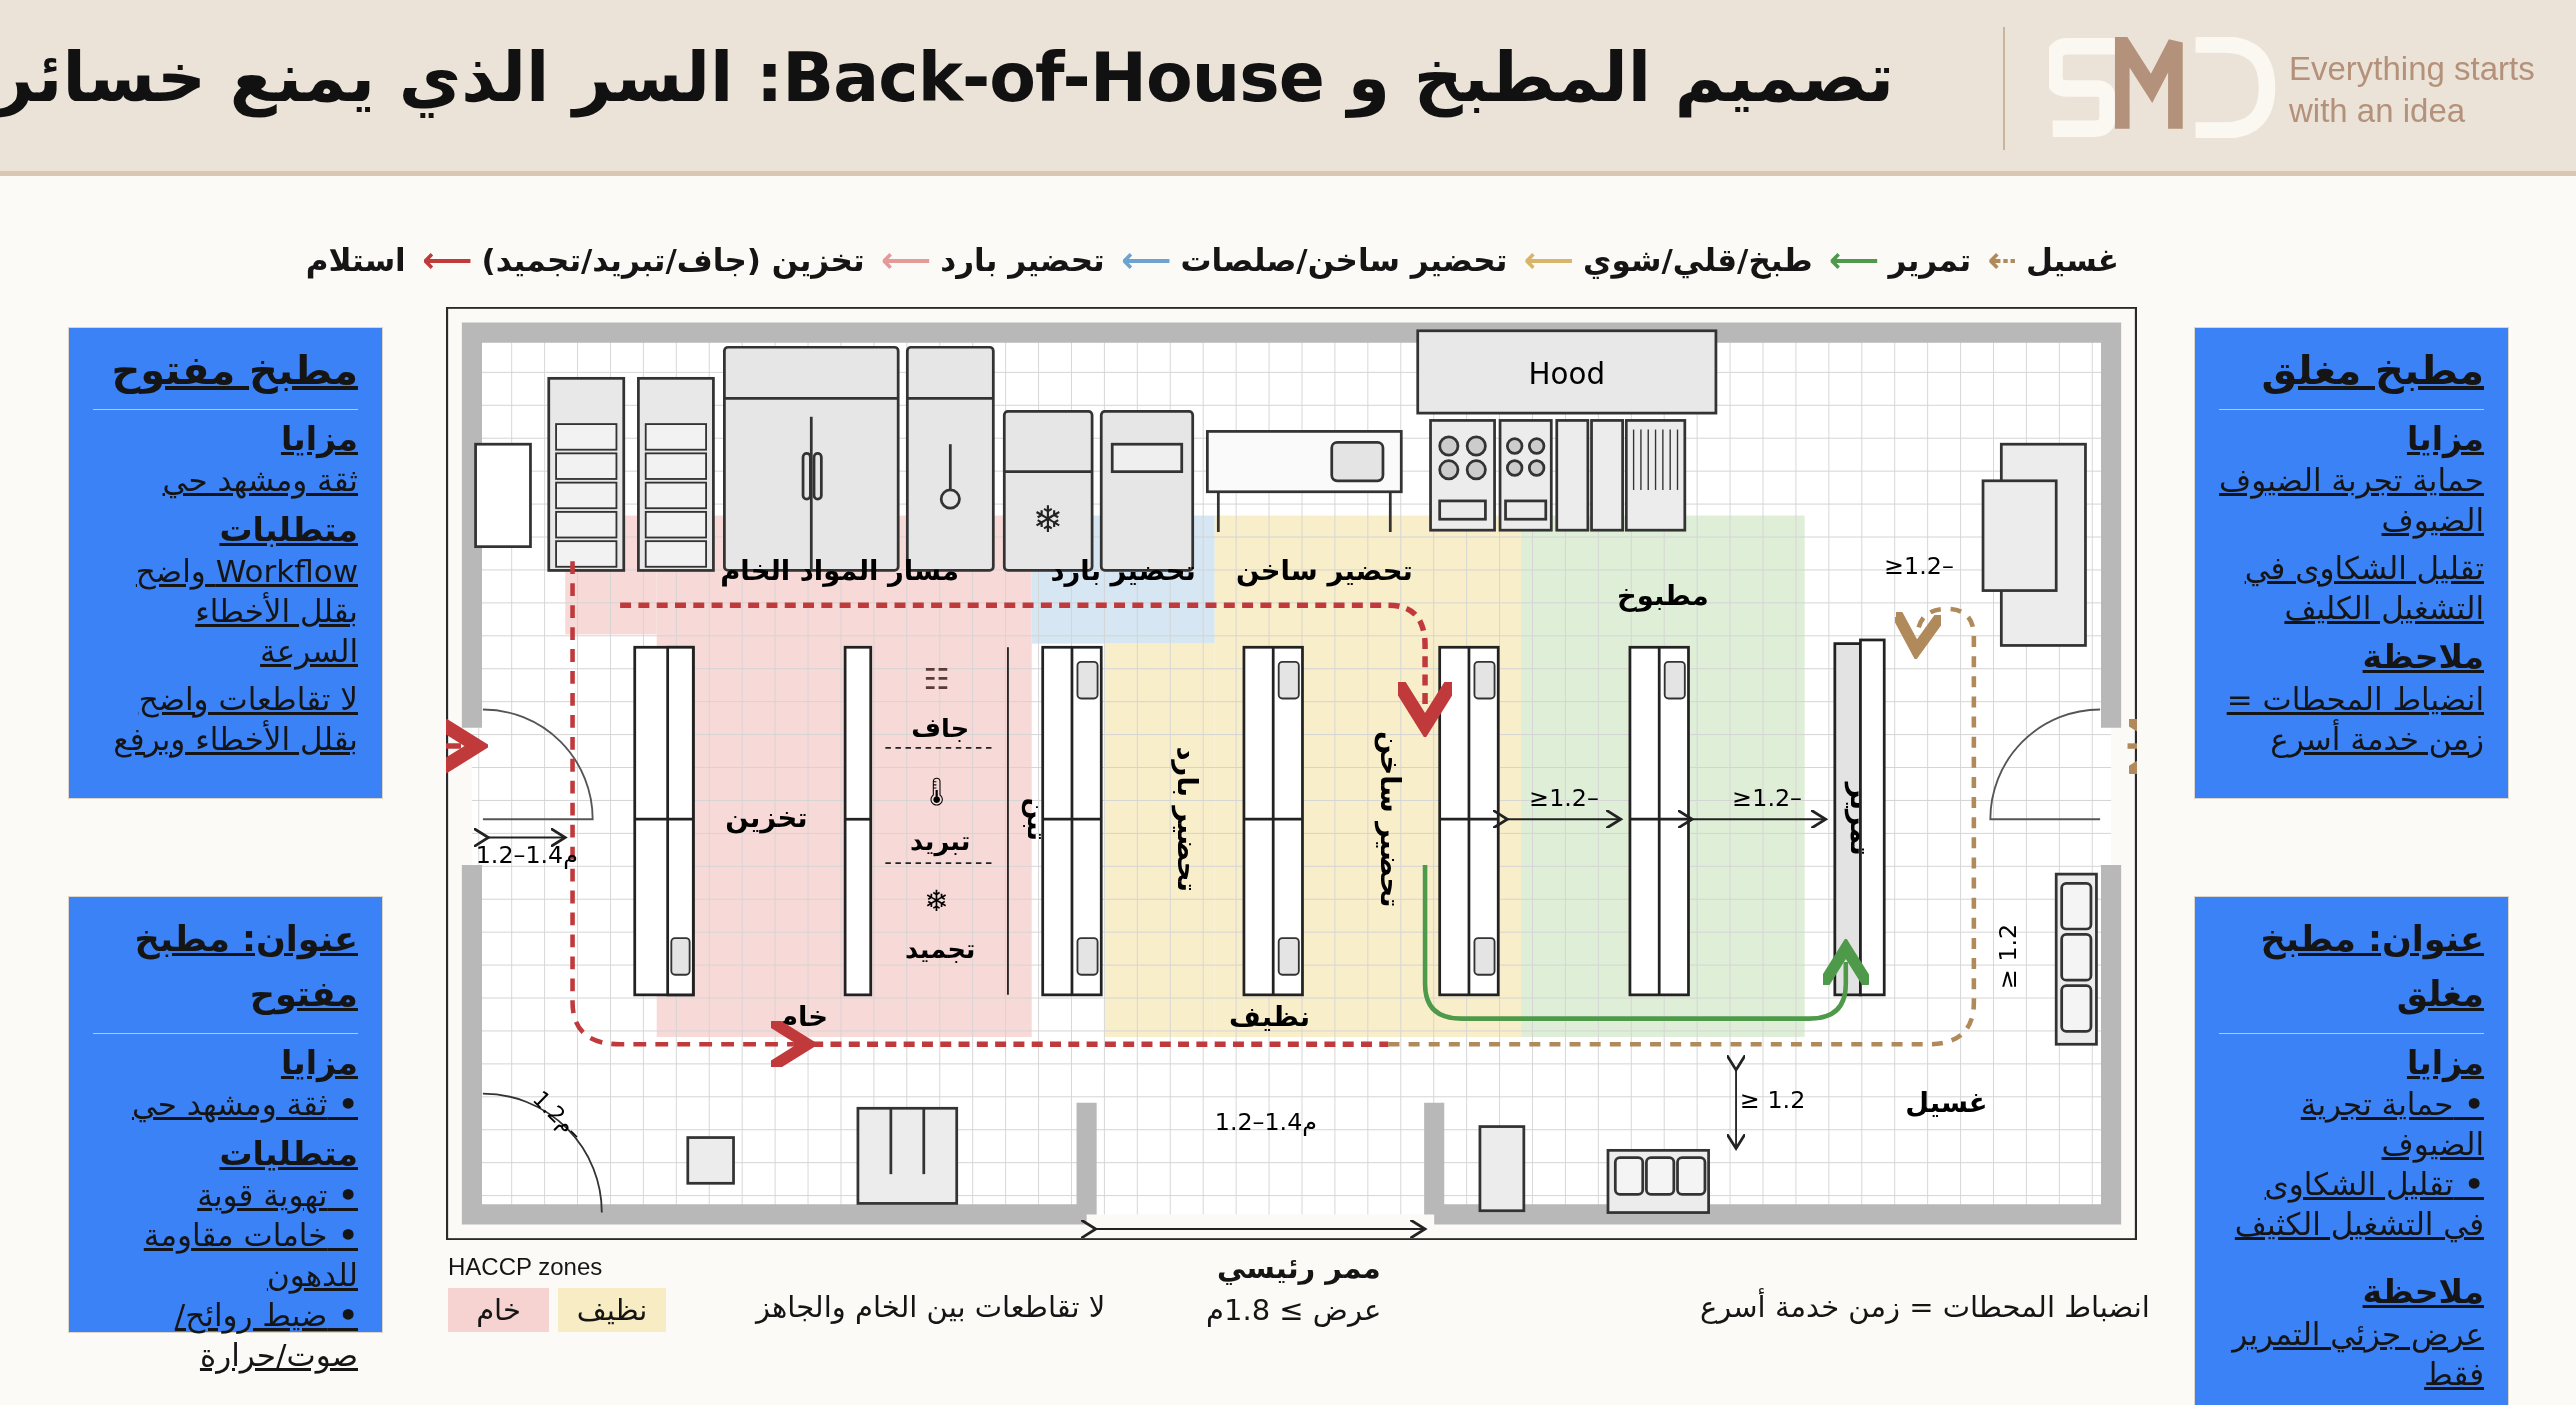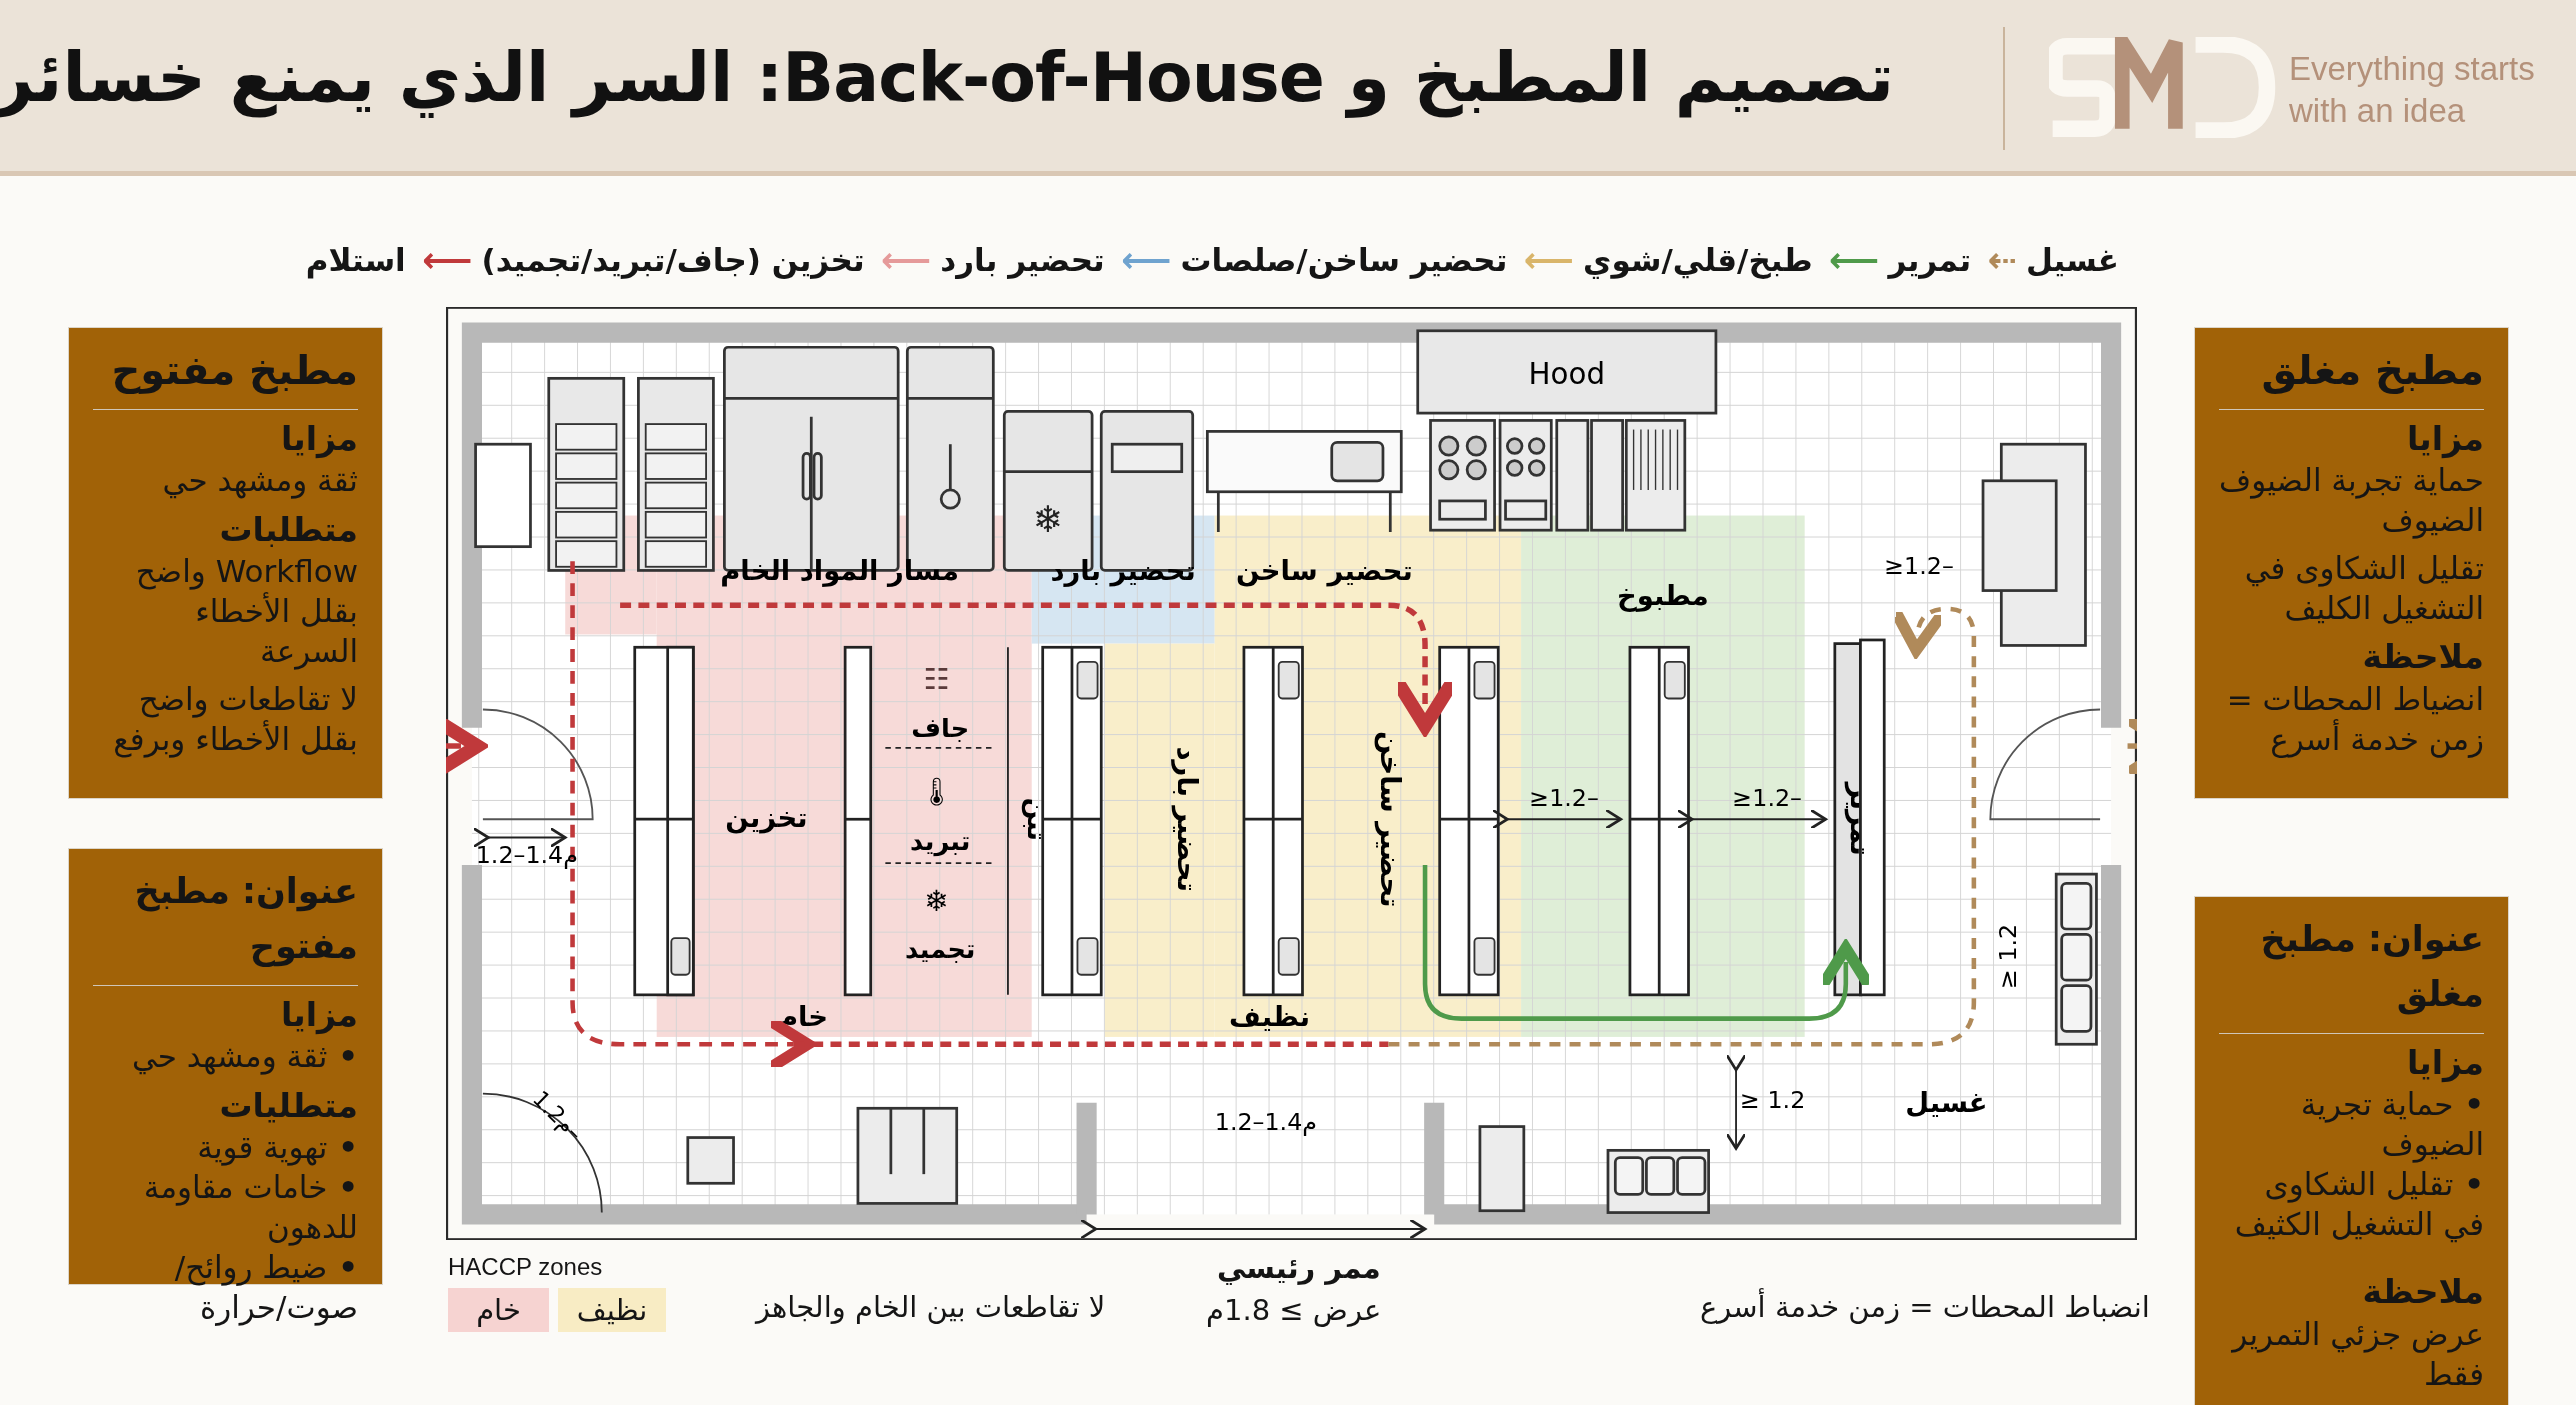--- a/index.html
+++ b/index.html
@@ -5,21 +5,21 @@
   html,body{margin:0;padding:0;}
   body{width:2576px;height:1405px;background:#fbfaf7;font-family:"DejaVu Sans","Liberation Sans",sans-serif;color:#151515;position:relative;overflow:hidden;}
   .header{position:absolute;left:0;top:0;width:2576px;height:176px;background:#ebe3d8;border-bottom:5.5px solid #d9c7b4;box-sizing:border-box;}
   .title{position:absolute;right:682px;top:38px;font-size:68px;font-weight:bold;direction:rtl;white-space:nowrap;letter-spacing:-0.9px;color:#111;font-family:"DejaVu Sans",sans-serif;}
   .hdr-divider{position:absolute;left:2003px;top:27.4px;width:1.8px;height:123px;background:#c9b49c;}
   .logo{position:absolute;left:2049px;top:37px;width:229px;height:101px;}
   .tagline{position:absolute;left:2289px;top:48px;font-size:33px;font-weight:normal;color:#b4917a;line-height:42px;font-family:"Liberation Sans",sans-serif;}
   .legend{position:absolute;top:240px;right:457px;direction:rtl;display:flex;gap:16.5px;align-items:center;font-size:31px;font-weight:bold;white-space:nowrap;}
   .legend .li{display:flex;align-items:center;gap:9.1px;}
   .legend .arr{font-size:35px;font-weight:bold;}
-  .card{position:absolute;background:#a16207;border:1.8px solid #dcd5c9;box-sizing:border-box;direction:rtl;padding:14.6px 24px;font-size:31px;line-height:40px;}
+  .card{position:absolute;background:#3b82f6;border:1.8px solid #dcd5c9;box-sizing:border-box;direction:rtl;padding:14.6px 24px;font-size:31px;line-height:40px;text-decoration:underline;}
   .card h2{margin:0 0 9.1px 0;font-size:40px;font-weight:bold;line-height:55px;padding-bottom:11px;border-bottom:1.8px solid #cfc6b9;}
   .card h3{margin:9.1px 0 1.8px 0;font-size:33px;font-weight:bold;}
   .card p{margin:0 0 7.3px 0;}
   .card ul{margin:0;padding:0 0 0 0;list-style:none;}
   .card ul li::before{content:"• ";font-weight:bold;}
   .plan{position:absolute;left:446px;top:307px;width:1691px;height:933px;}
   .svgtext{font-family:"DejaVu Sans",sans-serif;}
   .footer-note{position:absolute;font-size:29px;direction:rtl;white-space:nowrap;}
   .haccp-title{position:absolute;left:448px;top:1253px;font-size:24px;font-family:"Liberation Sans",sans-serif;}
   .haccp-chip{position:absolute;top:1288px;height:44px;font-size:29px;display:flex;align-items:center;justify-content:center;}
@@ -73,21 +73,21 @@
 
 <div class="card" style="left:68px;top:327px;width:315px;height:472px;">
   <h2>مطبخ مفتوح</h2>
   <h3>مزايا</h3>
   <p>ثقة ومشهد حي</p>
   <h3>متطلبات</h3>
   <p>Workflow واضح بقلل الأخطاء السرعة</p>
   <p>لا  تقاطعات واضح بقلل الأخطاء وبرفع</p>
 </div>
 
-<div class="card" style="left:68px;top:848px;width:315px;height:437px;">
+<div class="card" style="left:68px;top:896px;width:315px;height:437px;">
   <h2 style="font-size:35px">عنوان: مطبخ مفتوح</h2>
   <h3>مزايا</h3>
   <ul>
     <li>ثقة ومشهد حي</li>
   </ul>
   <h3>متطليات</h3>
   <ul>
     <li>تهوية قوية</li>
     <li>خامات مقاومة للدهون</li>
     <li>ضيط روائح/صوت/حرارة</li>

